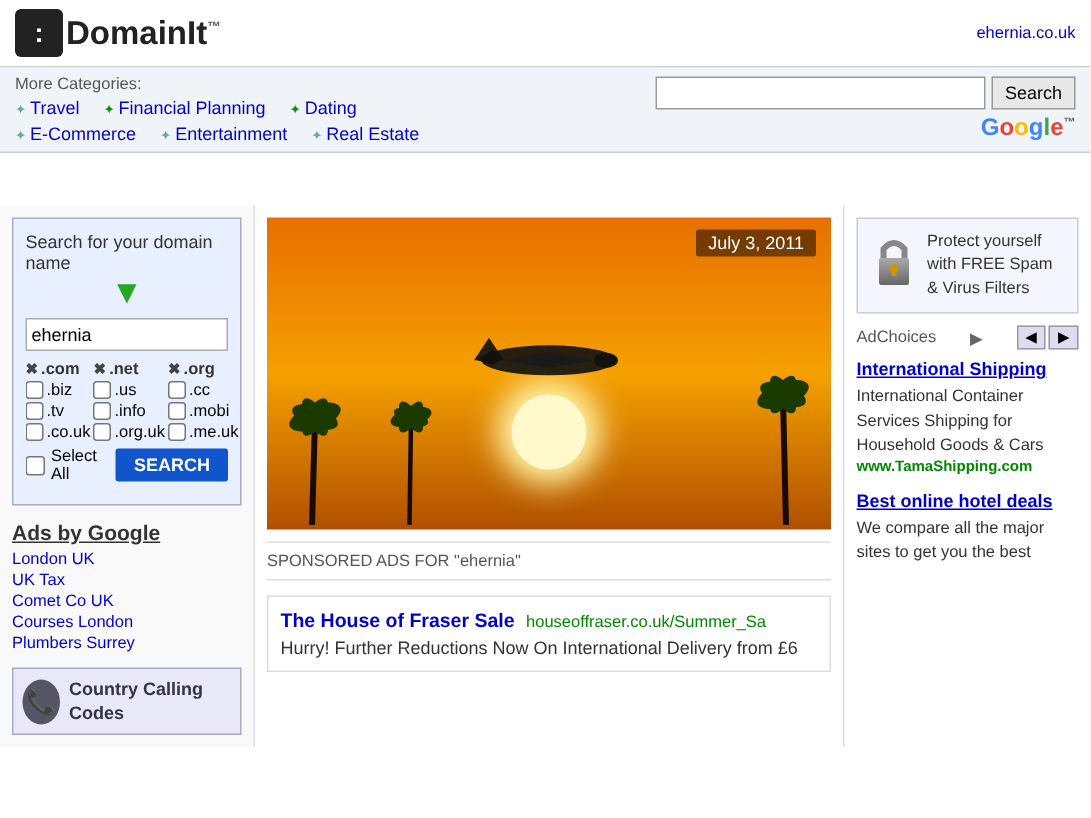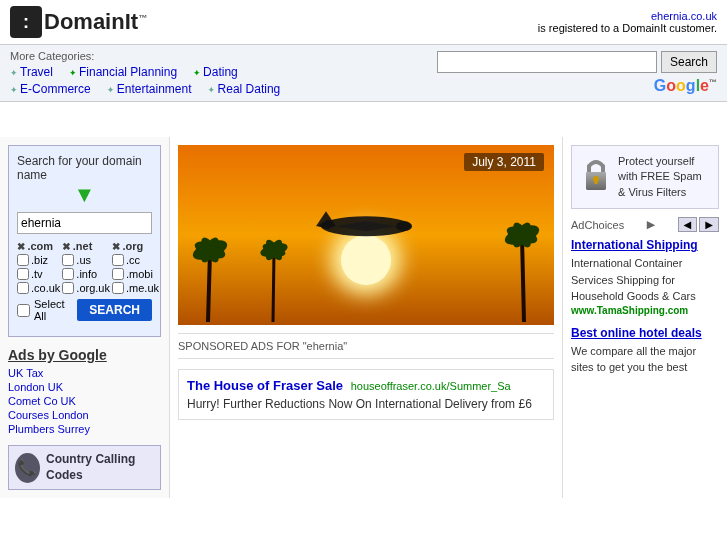--- a/index.html
+++ b/index.html
@@ -52,21 +52,21 @@
     #search-domain-btn { background: #1155cc; color: #fff; border: none; padding: 4px 12px; font-size: 12px; font-weight: bold; cursor: pointer; border-radius: 2px; }
     #ads-by-google { margin-top: 8px; }
     #ads-title { font-size: 14px; font-weight: bold; text-decoration: underline; color: #333; margin-bottom: 4px; }
     .ad-link { display: block; color: #00c; font-size: 11px; text-decoration: none; margin-bottom: 2px; }
     #country-codes { display: flex; align-items: center; gap: 6px; background: #e8e8f8; border: 1px solid #aac; padding: 6px; margin-top: 10px; }
     #phone-icon { width: 30px; height: 30px; background: #556; border-radius: 50%; display: flex; align-items: center; justify-content: center; color: #fff; font-size: 16px; }
     #country-codes-text { font-size: 12px; font-weight: bold; color: #334; line-height: 1.3; }
 
     
     #center { flex: 1; padding: 8px; min-width: 0; }
-    #hero-image { position: relative; width: 100%; height: 180px; background: linear-gradient(to bottom, #e87000, #f5a000, #b05000); overflow: hidden; margin-bottom: 8px; }
+    #hero-image { position: relative; width: 100%; height: 208px; background: linear-gradient(to bottom, #e87000, #f5a000, #b05000); overflow: hidden; margin-bottom: 8px; }
     #hero-date { position: absolute; top: 8px; right: 10px; background: rgba(0,0,0,0.5); color: #fff; padding: 2px 8px; font-size: 12px; border-radius: 2px; }
     #plane-svg { position: absolute; top: 50%; left: 50%; transform: translate(-50%, -60%); }
     .palm-tree { position: absolute; bottom: 0; }
     #sun-circle { position: absolute; bottom: 40px; left: 50%; transform: translateX(-50%); width: 50px; height: 50px; background: #fff9cc; border-radius: 50%; box-shadow: 0 0 20px 10px #fff5aa; }
     #sponsored-label { font-size: 11px; color: #555; margin-bottom: 6px; padding: 6px 0; border-top: 1px solid #ddd; border-bottom: 1px solid #ddd; }
     #house-fraser-ad { margin-top: 10px; padding: 8px; border: 1px solid #ddd; }
     #house-fraser-title { font-size: 13px; color: #00c; font-weight: bold; text-decoration: none; margin-bottom: 3px; display: inline; }
     #house-fraser-url { font-size: 11px; color: #080; margin-left: 4px; }
     #house-fraser-desc { font-size: 12px; color: #333; margin-top: 4px; }
 
@@ -93,36 +93,35 @@
   <div id="logo-area">
     <div id="logo-box">
       <span>:</span>
     </div>
     <span id="logo-text">
       <span>DomainIt</span><span id="logo-tm">™</span>
     </span>
   </div>
   <div id="header-right">
     <a href="#">ehernia.co.uk</a><br>
-    <span>is registered to a DomainIt customer.</span>
   </div>
 </div>
 
 <div id="navbar">
   <div>
     <div style="font-size:11px;color:#555;margin-bottom:3px;">More Categories:</div>
     <div id="nav-row">
       <a class="nav-item" href="#">Travel</a>
       <a class="nav-item nav-financial" href="#">Financial Planning</a>
       <a class="nav-item nav-dating" href="#">Dating</a>
     </div>
     <div id="nav-row2">
       <a class="nav-item" href="#">E-Commerce</a>
       <a class="nav-item" href="#">Entertainment</a>
-      <a class="nav-item" href="#">Real Dating</a>
+      <a class="nav-item" href="#">Real Estate</a>
     </div>
   </div>
   <div id="search-area">
     <div id="search-bar">
       <input type="text" id="search-input" style="">
       <button id="search-btn">Search</button>
     </div>
     <div id="google-logo">
       <span class="g-blue">G</span><span class="g-red">o</span><span class="g-yellow">o</span><span class="g-blue">g</span><span class="g-green">l</span><span class="g-red">e</span><span id="google-tm">™</span>
     </div>
@@ -189,22 +188,22 @@
         </div>
       </div>
       <div id="select-all-row">
         <input type="checkbox" style="">
         <span>Select All</span>
         <button id="search-domain-btn">SEARCH</button>
       </div>
     </div>
     <div id="ads-by-google">
       <div id="ads-title">Ads by Google</div>
+      <a class="ad-link" href="#">London UK</a>
       <a class="ad-link" href="#">UK Tax</a>
-      <a class="ad-link" href="#">London UK</a>
       <a class="ad-link" href="#">Comet Co UK</a>
       <a class="ad-link" href="#">Courses London</a>
       <a class="ad-link" href="#">Plumbers Surrey</a>
     </div>
     <div id="country-codes">
       <div id="phone-icon">📞</div>
       <div id="country-codes-text">Country Calling Codes</div>
     </div>
   </div>
 

